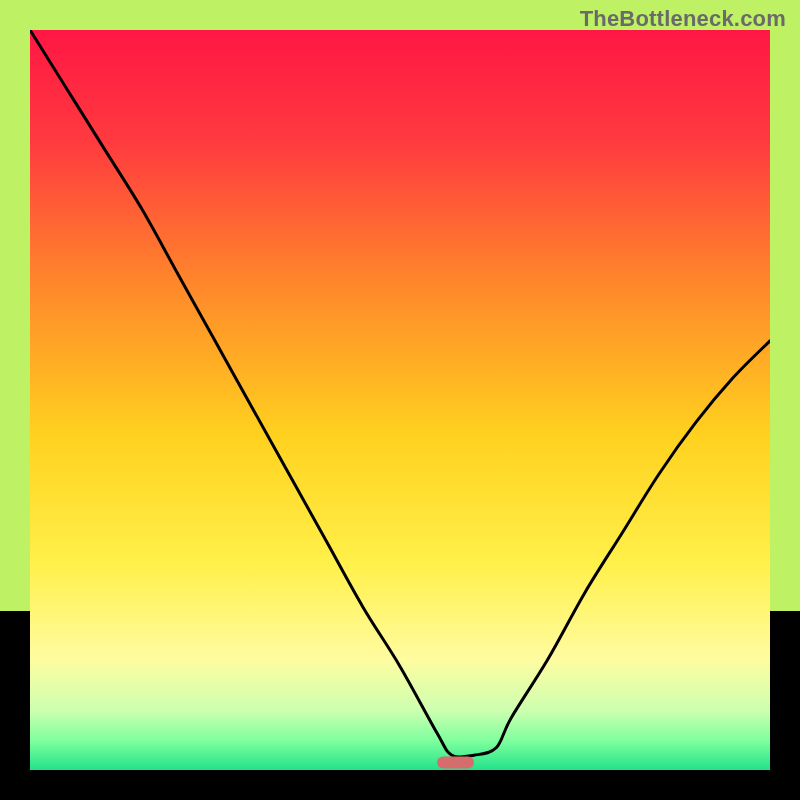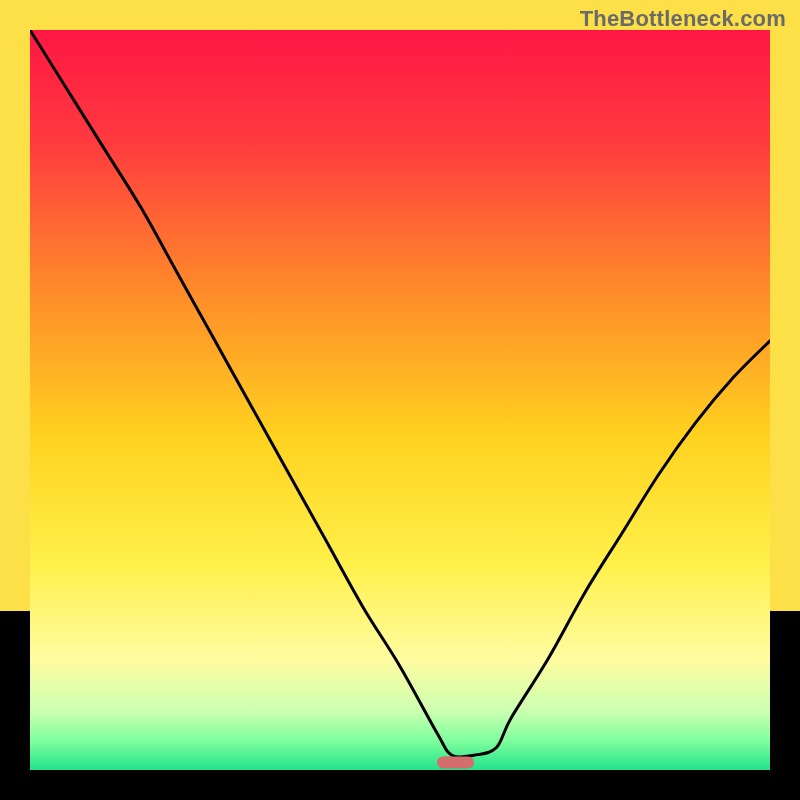--- a/index.html
+++ b/index.html
@@ -8,21 +8,21 @@
     width: 800px;
     height: 800px;
     overflow: hidden;
     background: #000;
     font-family: Arial, Helvetica, sans-serif;
   }
   .frame {
     position: relative;
     width: 800px;
     height: 611px;
-    background: #fde047;
+    background: #bef264;
   }
   .plot {
     position: absolute;
     left: 30px;
     top: 30px;
     width: 740px;
     height: 740px;
   }
   .watermark {
     position: absolute;

